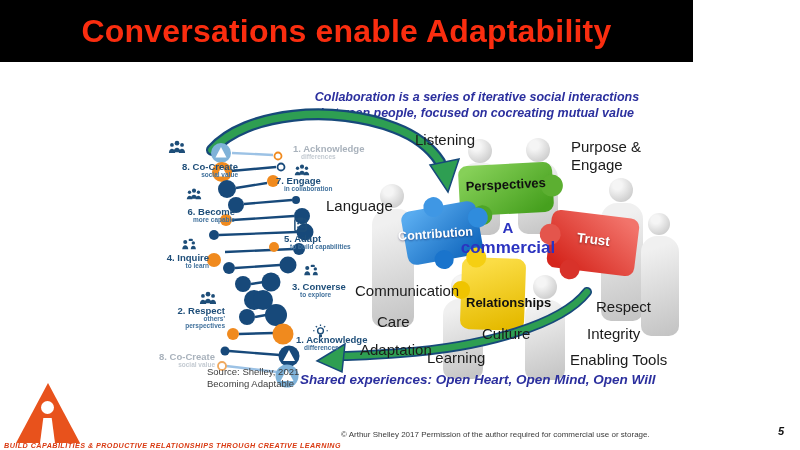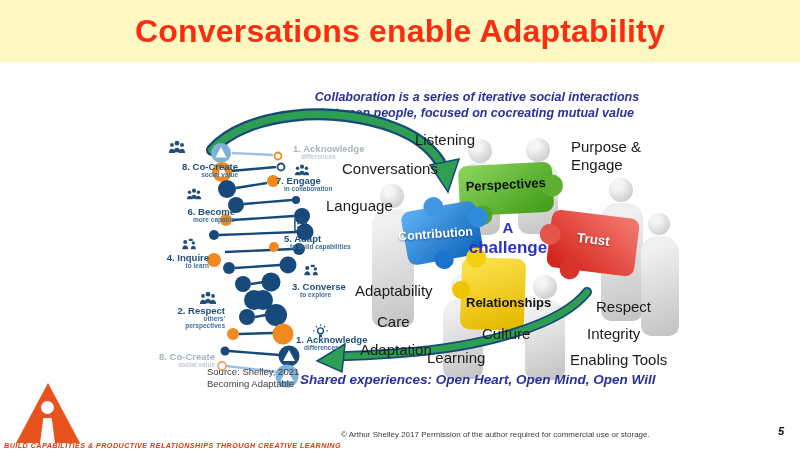--- a/index.html
+++ b/index.html
@@ -1,19 +1,19 @@
 <!DOCTYPE html>
 <html><head>
 <meta charset="utf-8">
 <style>
   html,body{margin:0;padding:0;background:#888;}
   .slide{position:relative;width:800px;height:450px;background:#fff;overflow:hidden;
          font-family:"Liberation Sans",sans-serif;}
   
-  .hdr{position:absolute;left:0;top:0;width:800px;height:62px;background:#fef9c3;
+  .hdr{position:absolute;left:0;top:0;width:693px;height:62px;background:#000000;
        display:flex;align-items:center;justify-content:center;}
   .hdr h1{margin:0;font-size:32px;font-weight:bold;color:#fa2d0f;letter-spacing:0.2px;}
   
   .intro{position:absolute;left:252px;top:90px;width:450px;text-align:center;
          color:#2b2f9e;font-weight:bold;font-style:italic;font-size:12.5px;line-height:1.25;}
   
   .w{position:absolute;color:#1b1b1b;font-size:15px;z-index:6;white-space:nowrap;line-height:1.2;}
   
   .step{position:absolute;z-index:6;color:#1e4e79;font-weight:bold;font-size:9.5px;line-height:1.05;}
   .step .sub{display:block;font-weight:bold;font-size:6.5px;color:#41719c;}
@@ -152,21 +152,21 @@
     <span class="puz-label" style="top:18px;color:#fff;font-size:13.5px;text-shadow:0 1px 2px rgba(60,0,0,0.5);">Trust</span>
   </div>
   <div class="puz puz-yellow">
     <span class="knob" style="left:4px;top:-10px;width:20px;height:20px;background:#f5cf12;"></span>
     <span class="knob" style="left:-9px;top:24px;width:18px;height:18px;background:#efc400;"></span>
   </div>
   <span class="txt-abs" style="left:466px;top:295px;color:#101010;font-size:13px;">Relationships</span>
 
   <div class="txt-abs" style="left:455px;top:219px;width:106px;text-align:center;color:#2b33c0;">
     <div style="font-size:15px;">A</div>
-    <div style="font-size:17px;margin-top:2px;">challenge</div>
+    <div style="font-size:17px;margin-top:2px;">commercial</div>
   </div>
 
   <svg class="overlay" width="800" height="450" viewBox="0 0 800 450">
 
     <g>
       <path d="M212,150 C245,112 335,104 395,128 C416,136 431,148 440,162" fill="none" stroke="#17497a" stroke-width="12" stroke-linecap="round"></path>
       <path d="M212,150 C245,112 335,104 395,128 C416,136 431,148 440,162" fill="none" stroke="#2e9e52" stroke-width="7.5" stroke-linecap="round"></path>
       <polygon points="430,165 459,159 448,192" fill="#2e9e52" stroke="#17497a" stroke-width="1.5"></polygon>
     </g>
 
@@ -290,23 +290,22 @@
         <use href="#ic-clipboard"></use>
       </svg></span>
   <span class="sicon" style="left:303px;top:264px;"><svg width="17" height="14">
         <use href="#ic-speech"></use>
       </svg></span>
   <span class="sicon" style="left:313px;top:324px;"><svg width="15" height="15">
         <use href="#ic-lamp"></use>
       </svg></span>
 
   <span class="w" style="left:415px;top:131px;">Listening</span>
-  <span class="w" style="left:342px;top:160px;">Conversations</span>
   <span class="w" style="left:326px;top:197px;">Language</span>
-  <span class="w" style="left:355px;top:282px;">Adaptability</span>
+  <span class="w" style="left:355px;top:282px;">Communication</span>
   <span class="w" style="left:377px;top:313px;">Care</span>
   <span class="w" style="left:360px;top:341px;">Adaptation</span>
   <span class="w" style="left:427px;top:349px;">Learning</span>
   <span class="w" style="left:482px;top:325px;">Culture</span>
   <span class="w" style="left:571px;top:138px;">
     <span style="display:block">Purpose &amp;</span>
     <span style="display:block">Engage</span>
   </span>
   <span class="w" style="left:596px;top:298px;">Respect</span>
   <span class="w" style="left:587px;top:325px;">Integrity</span>

